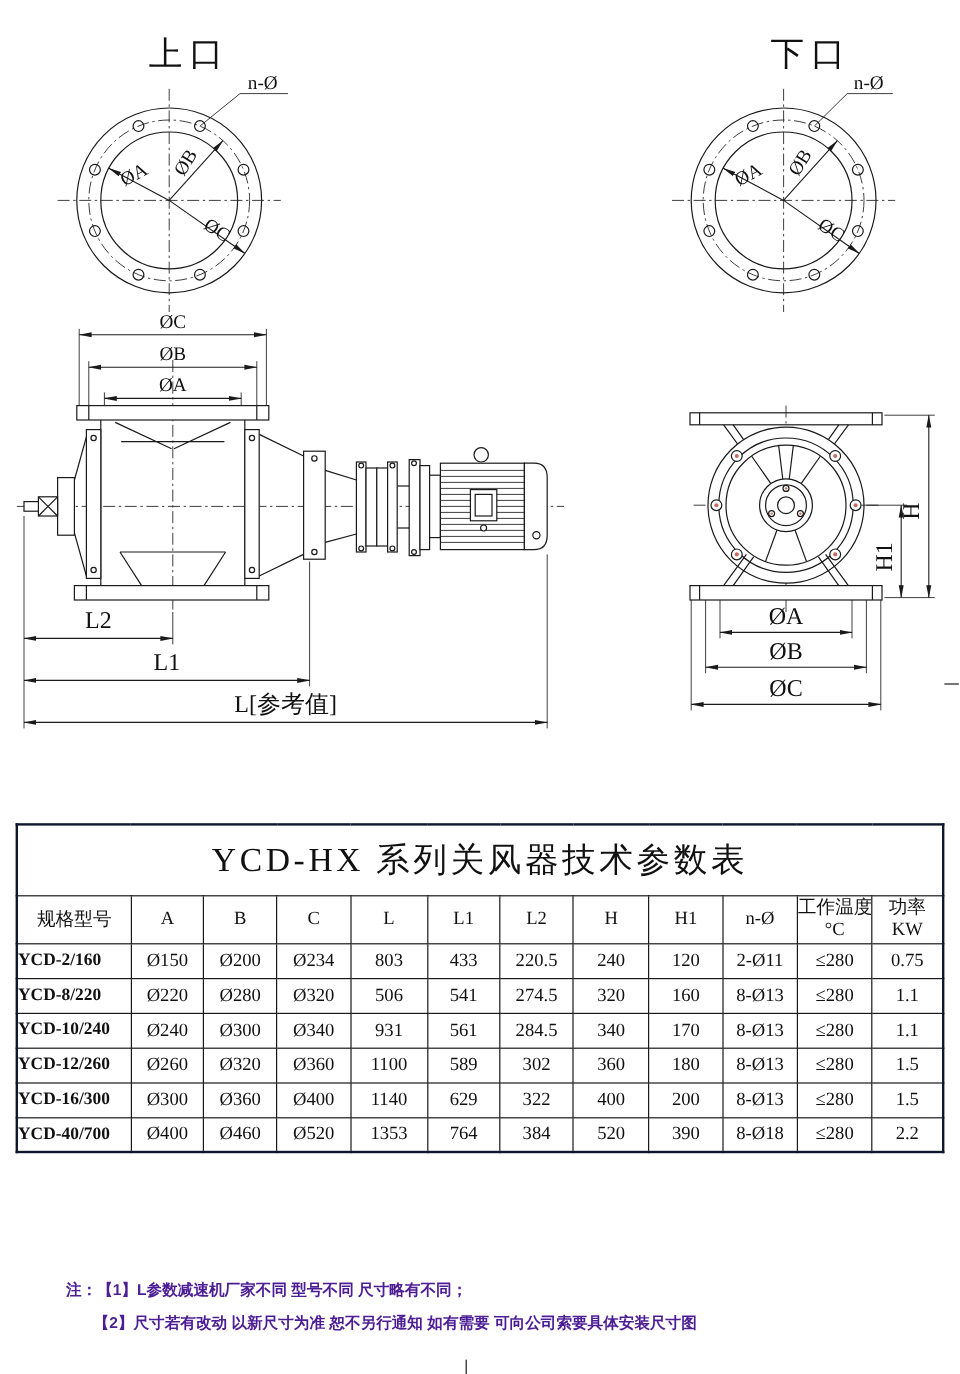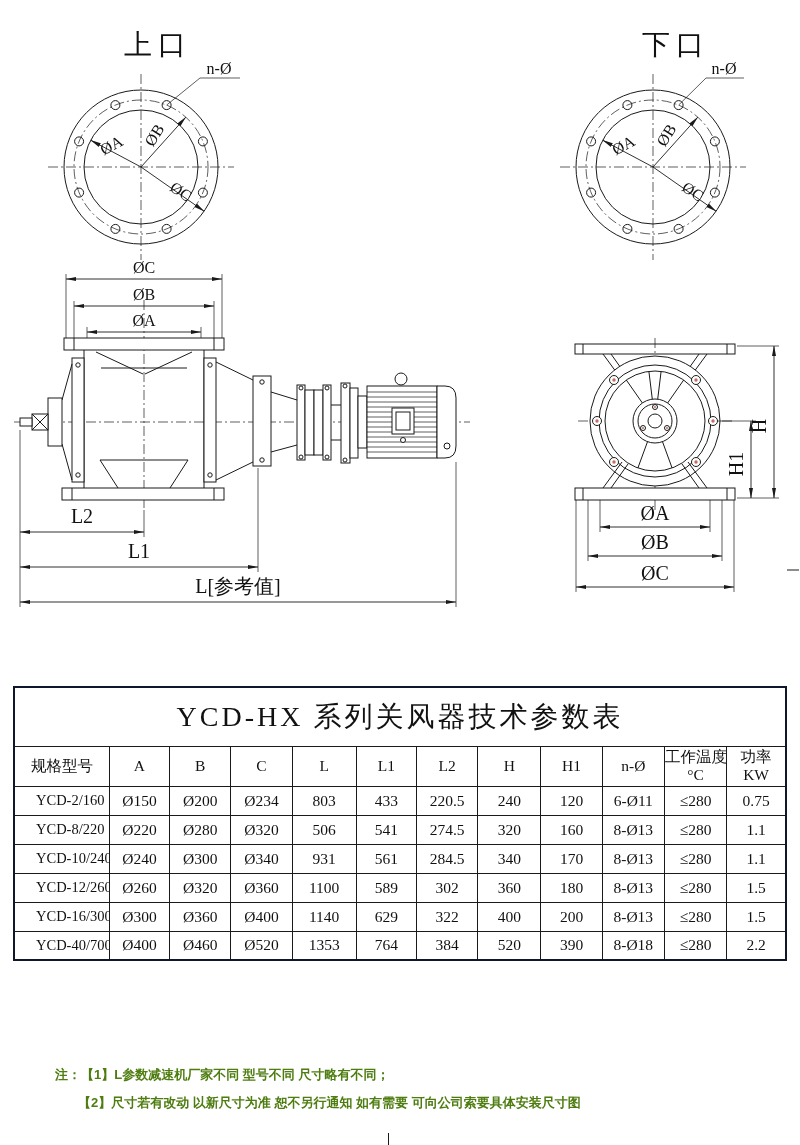--- a/index.html
+++ b/index.html
@@ -33,24 +33,24 @@
     font-family:"Liberation Serif", serif; font-size:15.5px; color:#111;
     padding:0; overflow:hidden; white-space:nowrap;
   }
   .row-title { height:59px; }
   .row-title td { font-size:28px; letter-spacing:3px; font-family:"Liberation Serif", serif; }
   .row-head { height:40px; }
   .head-model { font-family:"Liberation Sans", sans-serif; font-size:15px; }
   .head-letter { font-size:20px; }
   .head-small { font-family:"Liberation Sans", sans-serif; font-size:10.5px; font-weight:normal; line-height:1.15; }
   .spec-table tbody tr { height:29px; }
-  .spec-table tbody td.model { text-align:left; padding-left:21px; font-size:14.5px; }
+  .spec-table tbody td.model { text-align:left; padding-left:0; font-size:14.5px;font-weight:bold; }
 
   
-  .notes { position:absolute; left:55px; top:1066px; font-size:13px; font-weight:bold; color:#4d7c0f; }
+  .notes { position:absolute; left:55px; top:1066px; font-size:13px; font-weight:bold; color:#4c1d95; }
   .notes .line { white-space:nowrap; margin-bottom:10px; }
   .notes .line2 { margin-left:23px; }
 
   .page-tick-bottom { position:absolute; left:388px; top:1133px; width:1px; height:12px; background:#1a1a1a; }
 </style>
 </head>
 <body>
 
 <div class="page">
 
@@ -311,21 +311,21 @@
         <tr>
           <td class="model">YCD-2/160</td>
           <td>Ø150</td>
           <td>Ø200</td>
           <td>Ø234</td>
           <td>803</td>
           <td>433</td>
           <td>220.5</td>
           <td>240</td>
           <td>120</td>
-          <td>6-Ø11</td>
+          <td>2-Ø11</td>
           <td>≤280</td>
           <td>0.75</td>
         </tr>
         <tr>
           <td class="model">YCD-8/220</td>
           <td>Ø220</td>
           <td>Ø280</td>
           <td>Ø320</td>
           <td>506</td>
           <td>541</td>

